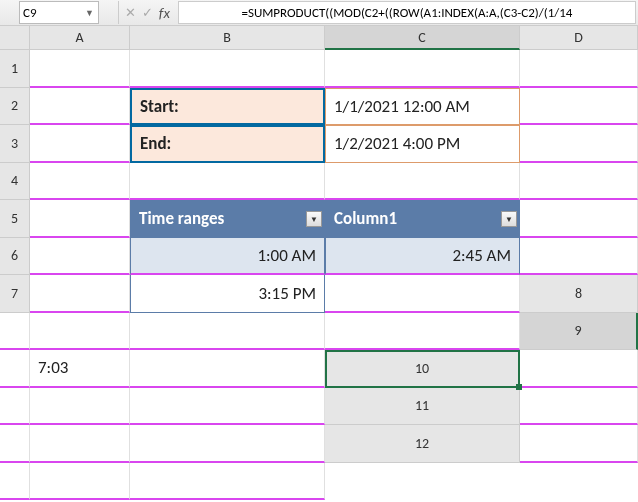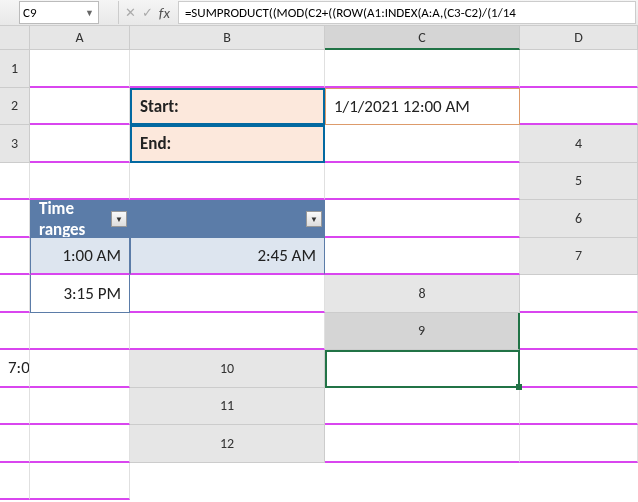--- a/index.html
+++ b/index.html
@@ -50,20 +50,21 @@
       flex: 1;
       background: #fff;
       border: 1px solid #ccc;
       margin: 1px 2px;
       padding: 0 6px;
       font-size: 13px;
       display: flex;
       align-items: center;
       white-space: nowrap;
       overflow: hidden;
+      justify-content: center;
     }
     .grid {
       display: grid;
       grid-template-columns: 30px 100px 195px 195px 118px;
       grid-template-rows: 24px repeat(12, 37.5px);
       position: relative;
     }
     .col-head, .row-head, .corner {
       background: #e6e6e6;
       border-right: 1px solid #ccc;
@@ -169,35 +170,37 @@
 
   <div class="row-head">2</div>
   <div class="cell"></div>
   <div class="cell bold peach">Start:</div>
   <div class="cell peach-right">1/1/2021 12:00 AM</div>
   <div class="cell"></div>
 
   <div class="row-head">3</div>
   <div class="cell"></div>
   <div class="cell bold peach">End:</div>
+  <div class="cell peach-right">1/2/2021 4:00 PM</div>
   <div class="cell"></div>
 
   <div class="row-head">4</div>
   <div class="cell"></div>
   <div class="cell"></div>
   <div class="cell"></div>
   <div class="cell"></div>
 
   <div class="row-head">5</div>
   <div class="cell"></div>
   <div class="cell blue-head">
     <span>Time ranges</span>
     <span class="filter-btn">▼</span>
   </div>
   <div class="cell blue-head">
+    <span>Column1</span>
     <span class="filter-btn">▼</span>
   </div>
   <div class="cell"></div>
 
   <div class="row-head">6</div>
   <div class="cell"></div>
   <div class="cell tblrow1 right">1:00 AM</div>
   <div class="cell tblrow1 right">2:45 AM</div>
   <div class="cell"></div>
 

